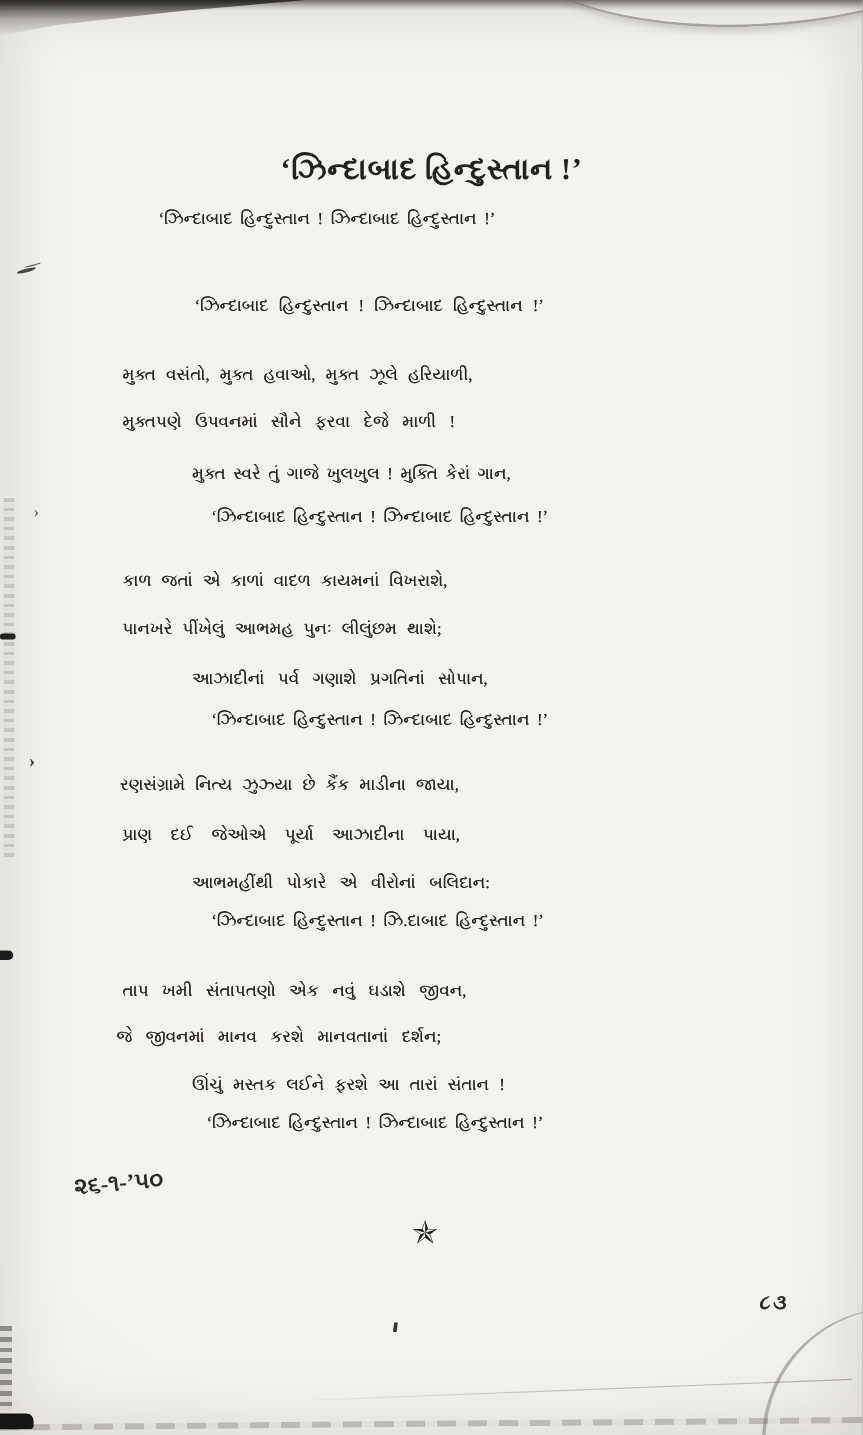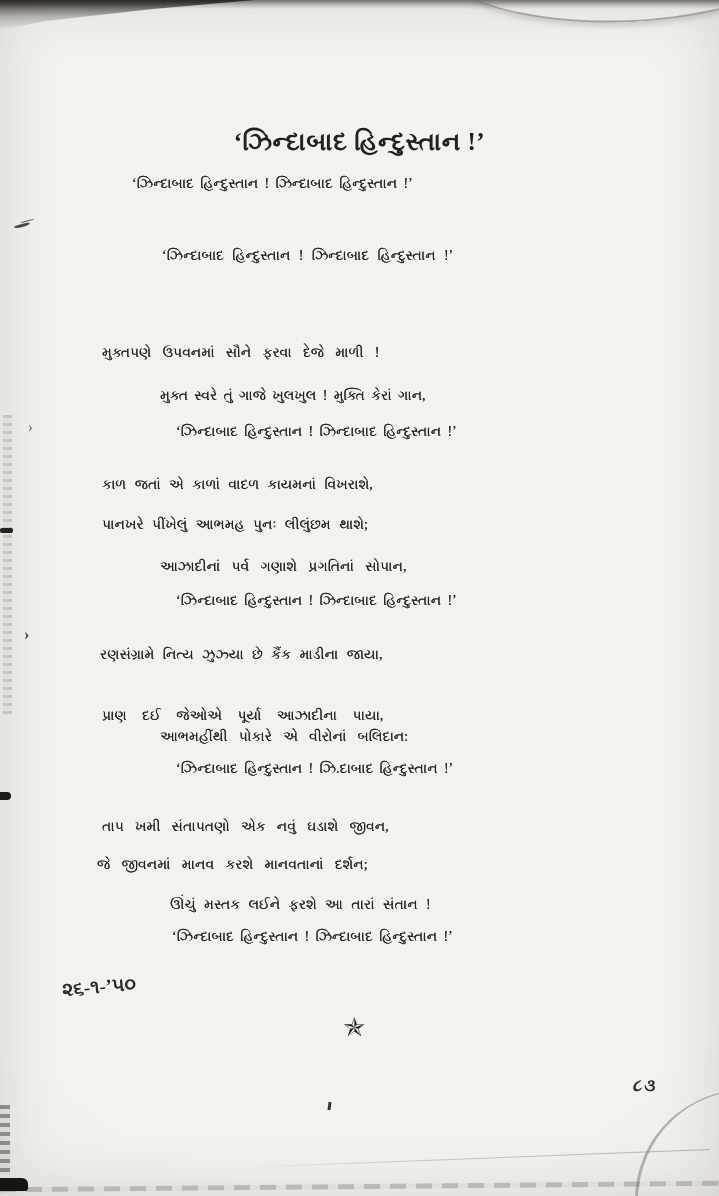--- a/index.html
+++ b/index.html
@@ -19,21 +19,21 @@
     position: absolute;
     white-space: nowrap;
     font-size: 14px;
     line-height: 1.2;
     color: #27251f;
     text-shadow: 0 0 0.4px rgba(40,38,34,0.8);
   }
   .ws-r  { word-spacing: 0.20em; }
   .ws-s  { word-spacing: 0.35em; }
   .ws-m  { word-spacing: 0.55em; }
-  .ws-w  { word-spacing: 0.85em; margin-top: 19px; }
+  .ws-w  { word-spacing: 0.85em; }
   .ws-xw { word-spacing: 1.10em; }
   #poem-title {
     position: absolute;
     top: 96px; left: 0; width: 100%;
     text-align: center;
     font-size: 25px;
     font-weight: bold;
     letter-spacing: 0.02em;
     color: #23211c;
     margin-top: 32px;
@@ -139,36 +139,37 @@
   <div class="artifact bottom-edge"></div>
   <div class="artifact bottom-left-blob"></div>
   <div class="artifact bottom-right-curve"></div>
   <div class="artifact faint-diagonal"></div>
 
   <div id="poem-title">‘ઝિન્દાબાદ હિન્દુસ્તાન !’</div>
 
   <div class="line ws-r" style="top:176px; left:132px;">‘ઝિન્દાબાદ હિન્દુસ્તાન ! ઝિન્દાબાદ હિન્દુસ્તાન !’</div>
   <div class="line ws-s" style="top:248px; left:162px;">‘ઝિન્દાબાદ હિન્દુસ્તાન ! ઝિન્દાબાદ હિન્દુસ્તાન !’</div>
 
+  <div class="line ws-s" style="top:306px; left:102px;">મુક્ત વસંતો, મુક્ત હવાઓ, મુક્ત ઝૂલે હરિયાળી,</div>
   <div class="line ws-m" style="top:345px; left:102px;">મુક્તપણે ઉપવનમાં સૌને ફરવા દેજે માળી !</div>
   <div class="line ws-r" style="top:388px; left:160px;">મુક્ત સ્વરે તું ગાજે ખુલખુલ ! મુક્તિ કેરાં ગાન,</div>
   <div class="line ws-r" style="top:424px; left:176px;">‘ઝિન્દાબાદ હિન્દુસ્તાન ! ઝિન્દાબાદ હિન્દુસ્તાન !’</div>
 
   <div class="line ws-s" style="top:477px; left:102px;font-family:Liberation Serif, serif;">કાળ જતાં એ કાળાં વાદળ કાયમનાં વિખરાશે,</div>
   <div class="line ws-s" style="top:517px; left:102px;">પાનખરે પીંખેલું આભમહ પુનઃ લીલુંછમ થાશે;</div>
   <div class="line ws-m" style="top:559px; left:160px;">આઝાદીનાં પર્વ ગણાશે પ્રગતિનાં સોપાન,</div>
   <div class="line ws-r" style="top:593px; left:176px;">‘ઝિન્દાબાદ હિન્દુસ્તાન ! ઝિન્દાબાદ હિન્દુસ્તાન !’</div>
 
   <div class="line ws-s" style="top:647px; left:100px;text-align:right;">રણસંગ્રામે નિત્ય ઝુઝ્યા છે કૈંક માડીના જાયા,</div>
   <div class="line ws-w" style="top:689px; left:102px;">પ્રાણ દઈ જેઓએ પૂર્યા આઝાદીના પાયા,</div>
   <div class="line ws-m" style="top:729px; left:160px;">આભમહીંથી પોકારે એ વીરોનાં બલિદાન:</div>
   <div class="line ws-r" style="top:761px; left:176px;">‘ઝિન્દાબાદ હિન્દુસ્તાન ! ઝિ.દાબાદ હિન્દુસ્તાન !’</div>
 
   <div class="line ws-m" style="top:819px; left:102px;">તાપ ખમી સંતાપતણો એક નવું ઘડાશે જીવન,</div>
   <div class="line ws-m" style="top:857px; left:97px;">જે જીવનમાં માનવ કરશે માનવતાનાં દર્શન;</div>
-  <div class="line ws-s" style="top:897px; left:170px;">ઊંચું મસ્તક લઈને ફરશે આ તારાં સંતાન !</div>
+  <div class="line ws-s" style="top:897px; left:160px;">ઊંચું મસ્તક લઈને ફરશે આ તારાં સંતાન !</div>
   <div class="line ws-r" style="top:929px; left:172px;">‘ઝિન્દાબાદ હિન્દુસ્તાન ! ઝિન્દાબાદ હિન્દુસ્તાન !’</div>
 
   <div class="handwritten" style="top:976px; left:62px;">૨૬-૧-’૫૦</div>
   <div id="star-ornament">✯</div>
   <div id="page-number">૮૩</div>
 
 </div>
 
 </body></html>

